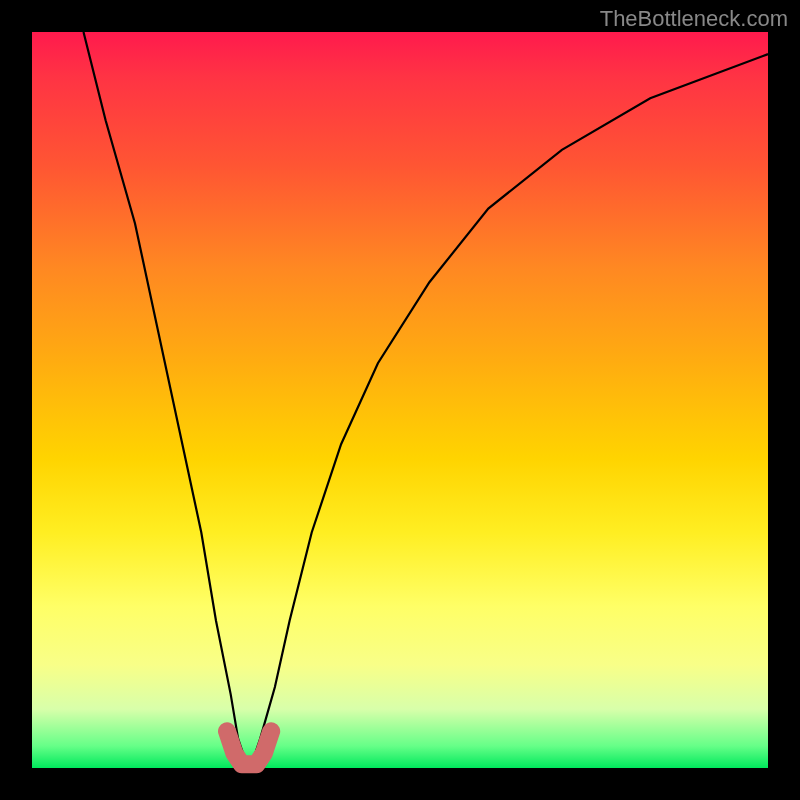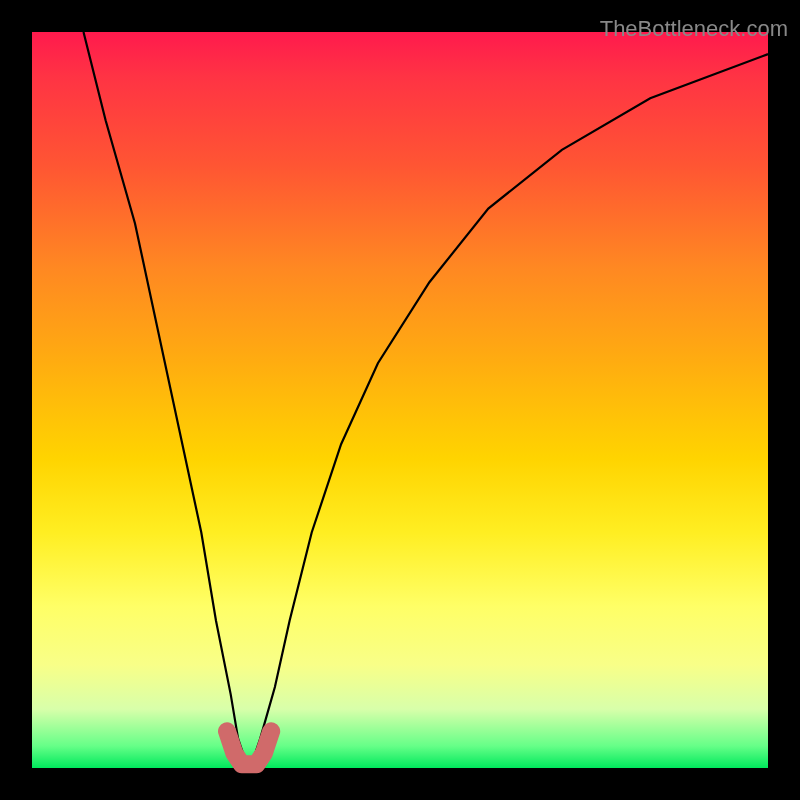--- a/index.html
+++ b/index.html
@@ -6,21 +6,21 @@
   body {
     width: 800px;
     height: 800px;
     background: #000;
     position: relative;
     overflow: hidden;
     font-family: Arial, sans-serif;
   }
   .watermark {
     position: absolute;
-    top: 16px;
+    top: 6px;
     right: 12px;
     color: #888;
     font-size: 22px;
     z-index: 10;
   }
   .plot-area {
     position: absolute;
     left: 32px;
     top: 32px;
     width: 736px;

